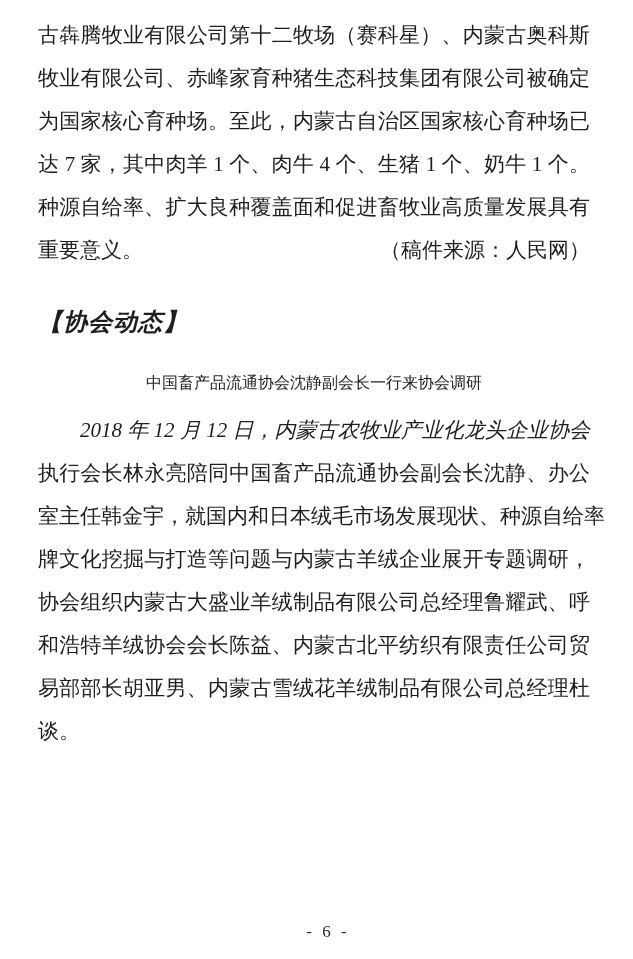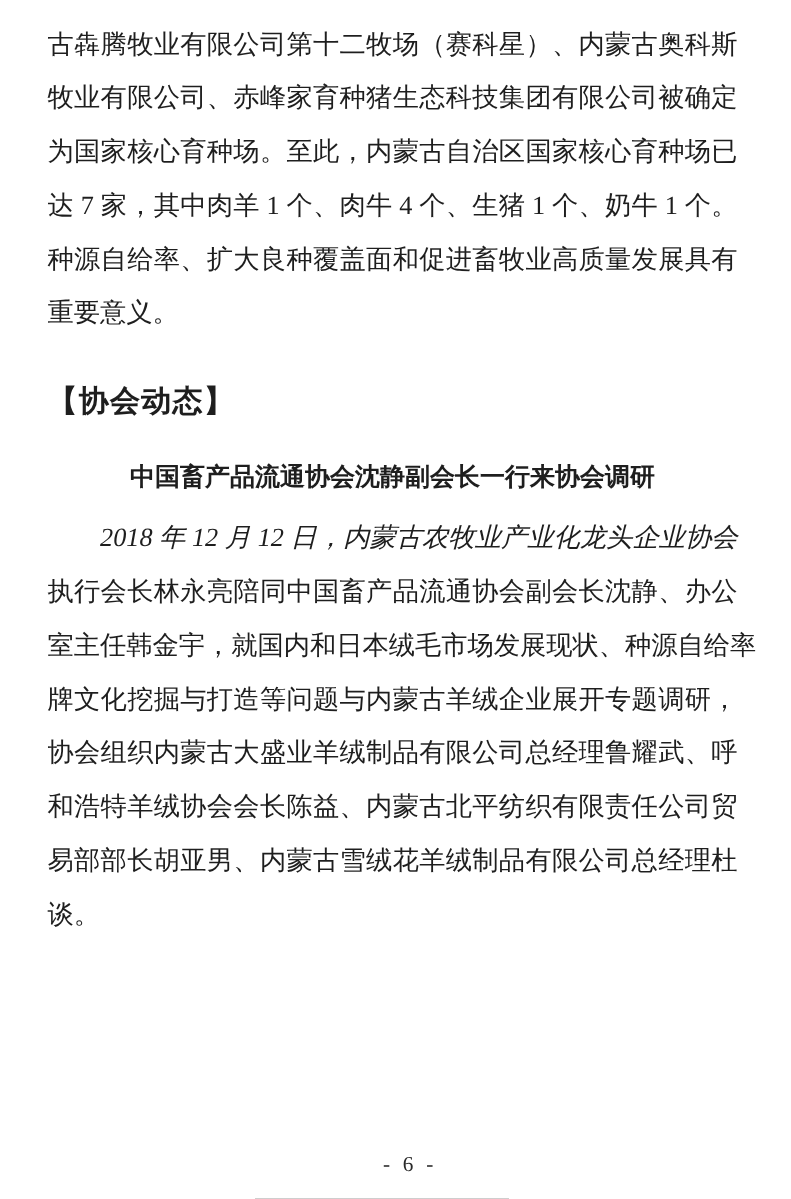--- a/index.html
+++ b/index.html
@@ -45,28 +45,29 @@
     gap: 36px;
   }
   .section-header {
     margin-top: 28px;
     height: 43px;
     line-height: 43px;
     font-family: "Liberation Sans", "DejaVu Sans", sans-serif;
     font-weight: 700;
     font-size: 24px;
     letter-spacing: 1px;
+    font-style: italic;
   }
   .article-title {
     margin-top: 18px;
     height: 43px;
     line-height: 43px;
     text-align: center;
-    font-weight: 700;
-    font-size: 20px;
+    font-weight: 400;
+    font-size: 16px;
     white-space: nowrap;
   }
   .para2 {
     margin-top: 5px;
   }
   .page-number {
     position: absolute;
     left: 0;
     right: 0;
     top: 922px;
@@ -83,20 +84,21 @@
   <div class="content">
 
     <div>
       <div class="line jline">古犇腾牧业有限公司第十二牧场（赛科星）、内蒙古奥科斯</div>
       <div class="line jline">牧业有限公司、赤峰家育种猪生态科技集团有限公司被确定</div>
       <div class="line jline">为国家核心育种场。至此，内蒙古自治区国家核心育种场已</div>
       <div class="line jline">达 7 家，其中肉羊 1 个、肉牛 4 个、生猪 1 个、奶牛 1 个。</div>
       <div class="line jline">种源自给率、扩大良种覆盖面和促进畜牧业高质量发展具有</div>
       <div class="line closing-line">
         <span>重要意义。</span>
+        <span>（稿件来源：人民网）</span>
       </div>
     </div>
 
     <div class="section-header">【协会动态】</div>
 
     <div class="article-title">中国畜产品流通协会沈静副会长一行来协会调研</div>
 
     <div class="para2">
       <div class="line jline indent">2018 年 12 月 12 日，内蒙古农牧业产业化龙头企业协会</div>
       <div class="line jline">执行会长林永亮陪同中国畜产品流通协会副会长沈静、办公</div>

